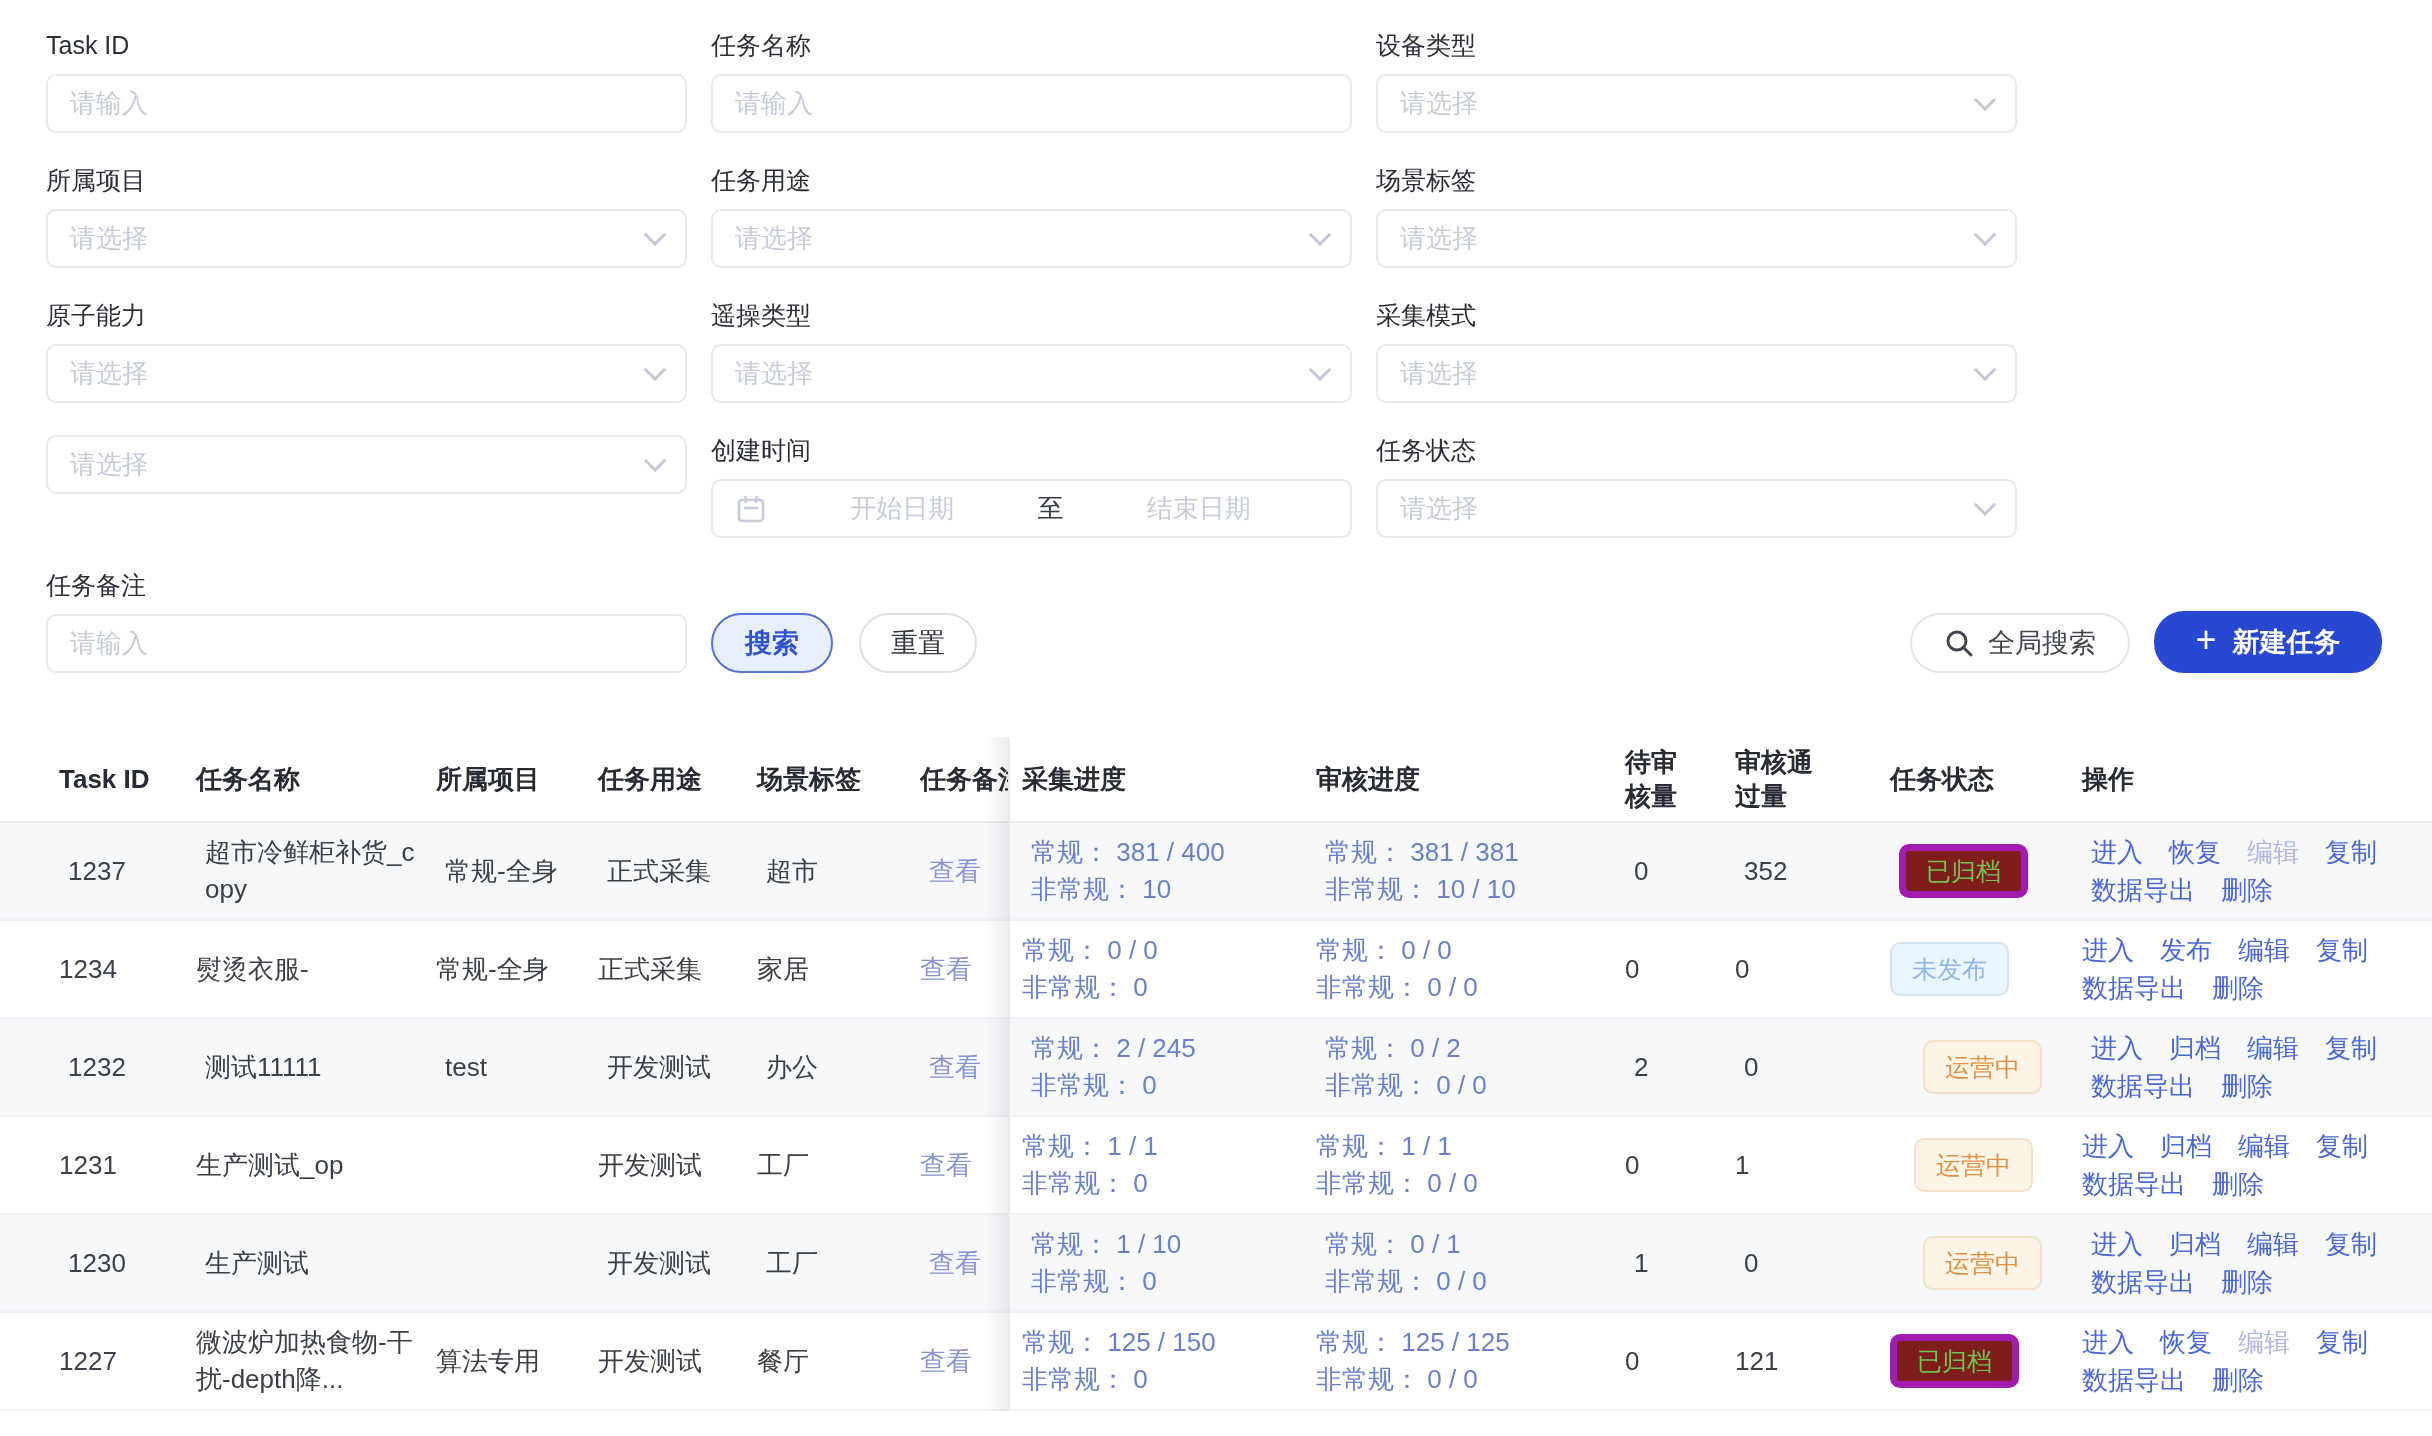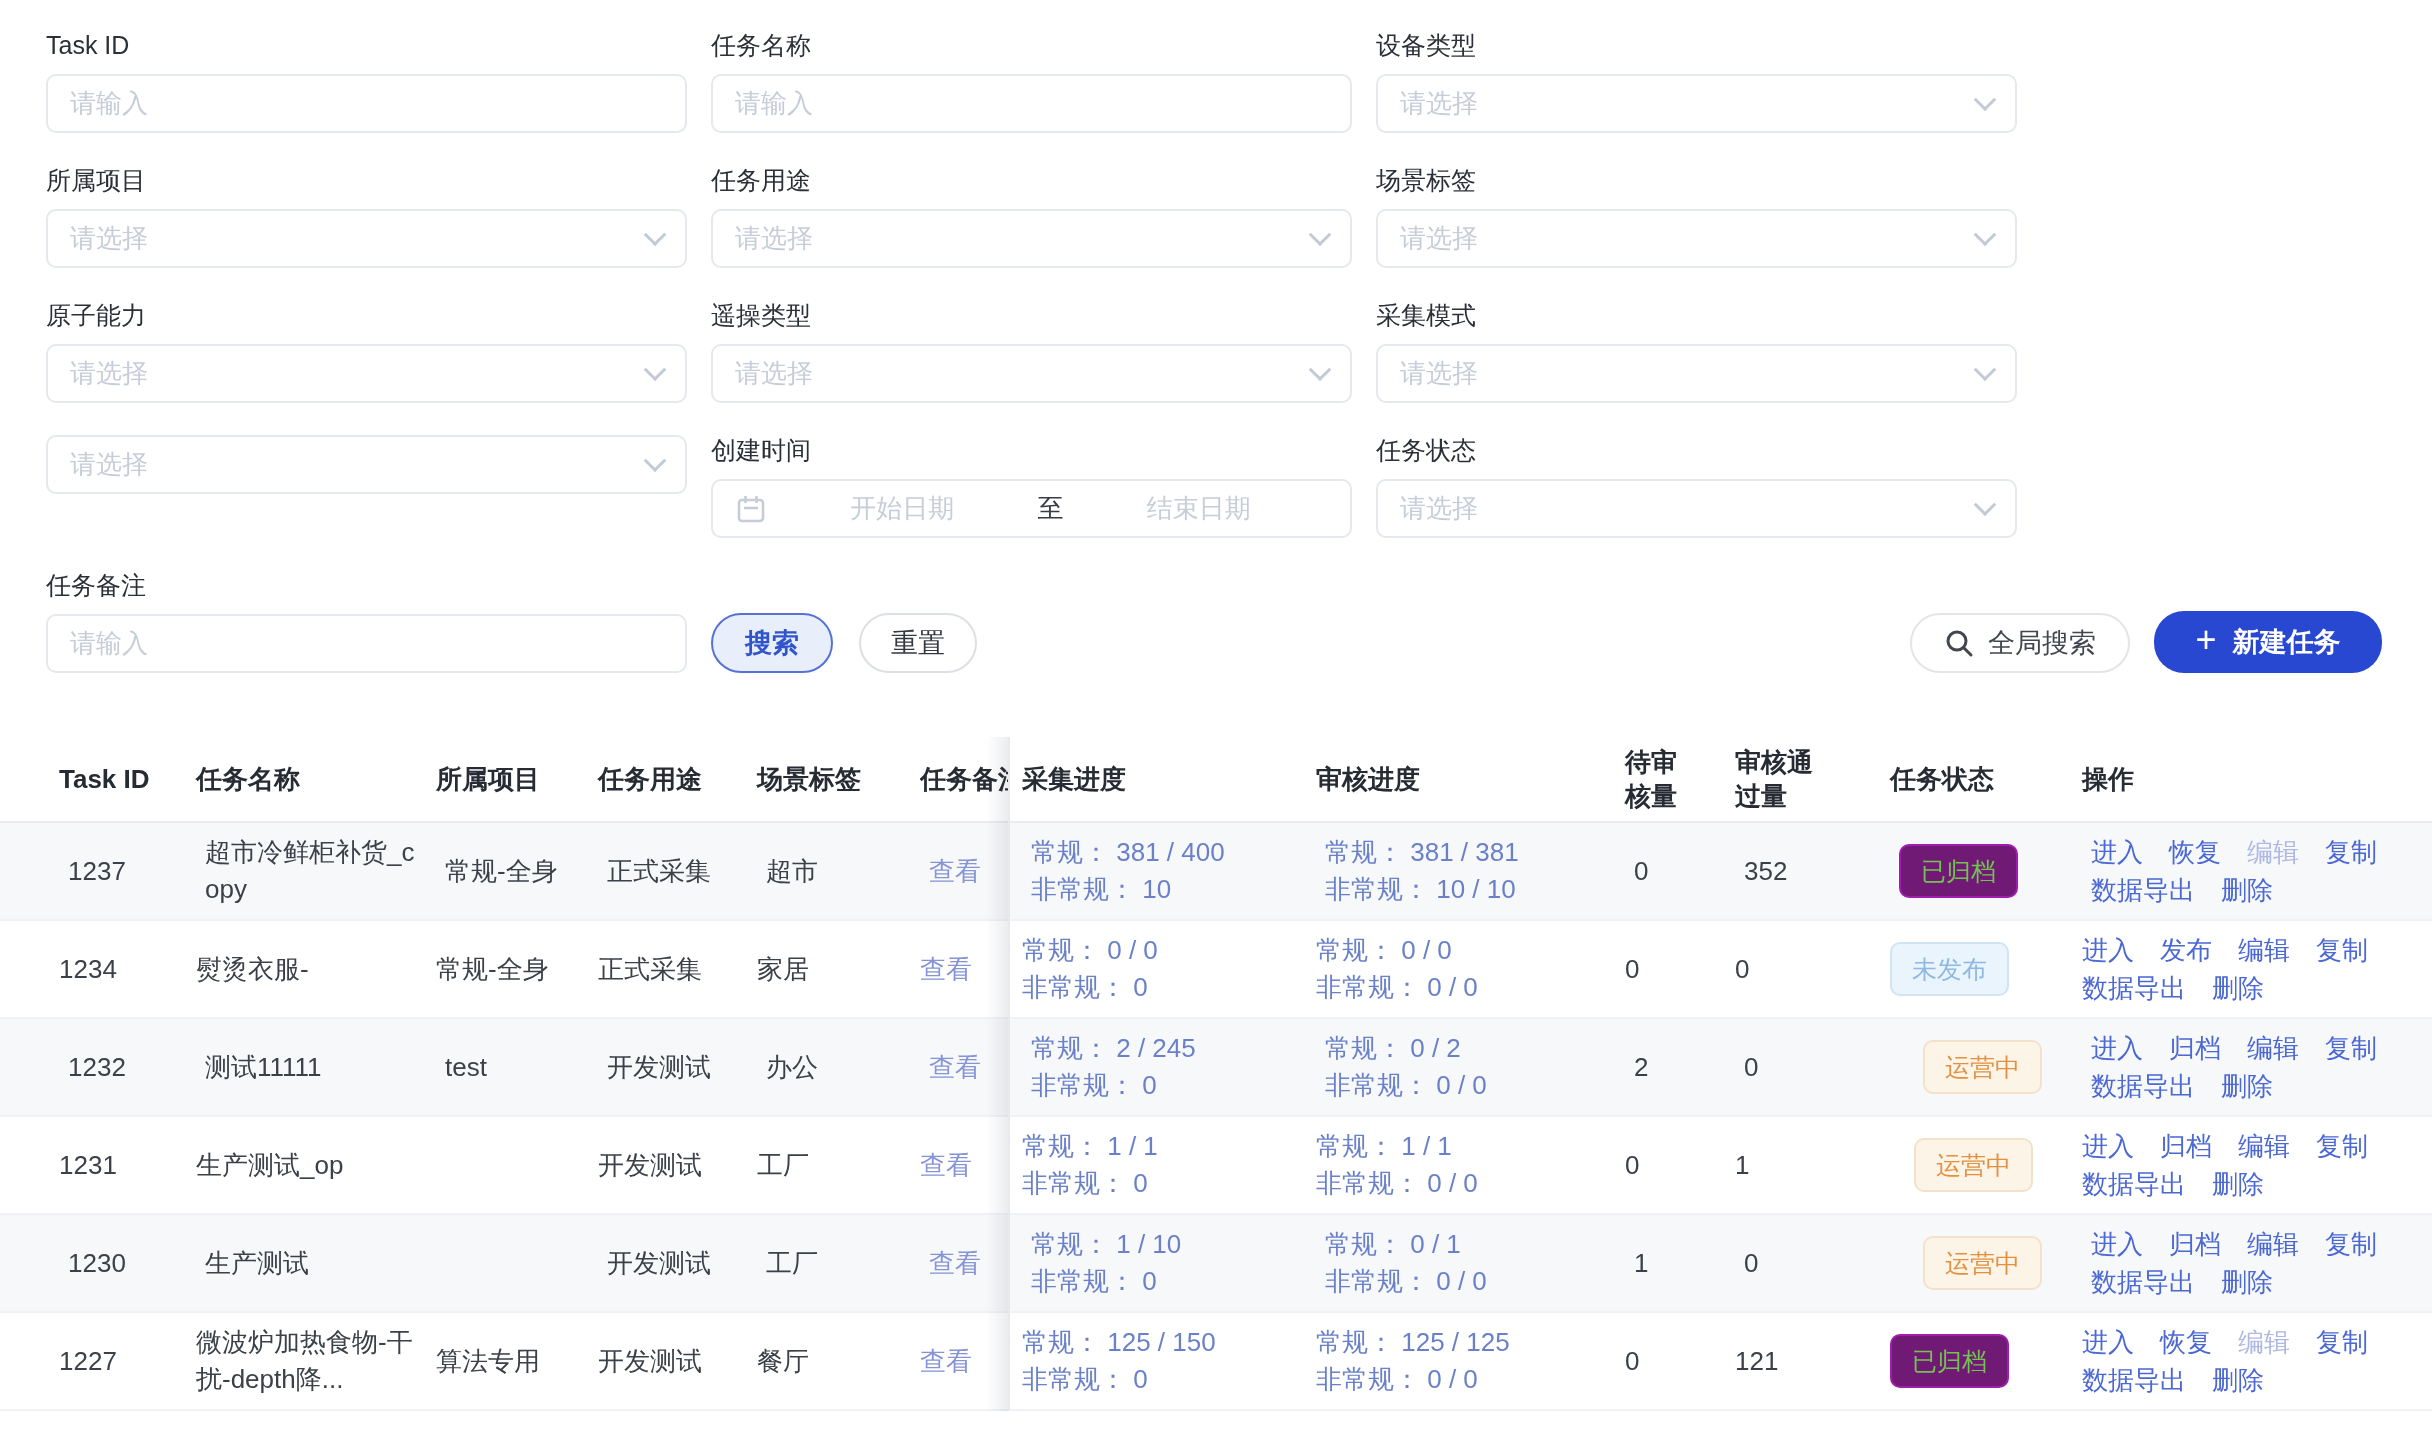--- a/index.html
+++ b/index.html
@@ -63,21 +63,21 @@
   .hwrap { display: inline-block; line-height: 34px; }
   .hwrap.w2 { width: 56px; }
   .hwrap.w3 { width: 82px; }
   .progress-line { color: var(--progress, #6a80c8); line-height: 37px; }
   .link-muted { color: var(--link-muted, #8694d5); cursor: pointer; }
   .actions-line { display: flex; gap: 26px; line-height: 38px; }
   .action-link { color: var(--link, #4b68d3); cursor: pointer; white-space: nowrap; }
   .action-link.disabled { color: var(--disabled-link, #aeb8e3); cursor: default; }
   .badge { display: inline-flex; align-items: center; height: 54px; padding: 0 20px;
     border-radius: 10px; font-size: 25px; }
-  .badge.archived    { color: var(--status-archived, #73c351); background: #701a75; border: 2px solid #a21caf; }
+  .badge.archived    { color: var(--status-archived, #73c351); background: #7f1d1d; border: 7px solid #a21caf; }
   .badge.unpublished { color: var(--status-unpublished, #8fb9e2); background: #eaf4fc; border: 2px solid #d0e4f4; }
   .badge.operating   { color: var(--status-operating, #e29140); background: #fdf4e8; border: 2px solid #f3e2c9; margin-left: 24px; }
 
   
   .seam-shadow { position: absolute; top: 0; bottom: 0; left: 986px; width: 22px; pointer-events: none;
     background: linear-gradient(to right, rgba(70,80,100,0), rgba(70,80,100,0.10)); }
   .seam-line { position: absolute; top: 0; bottom: 0; left: 1008px; width: 2px; background: #e7e9ed; pointer-events: none; }
 </style>
 </head>
 <body>

